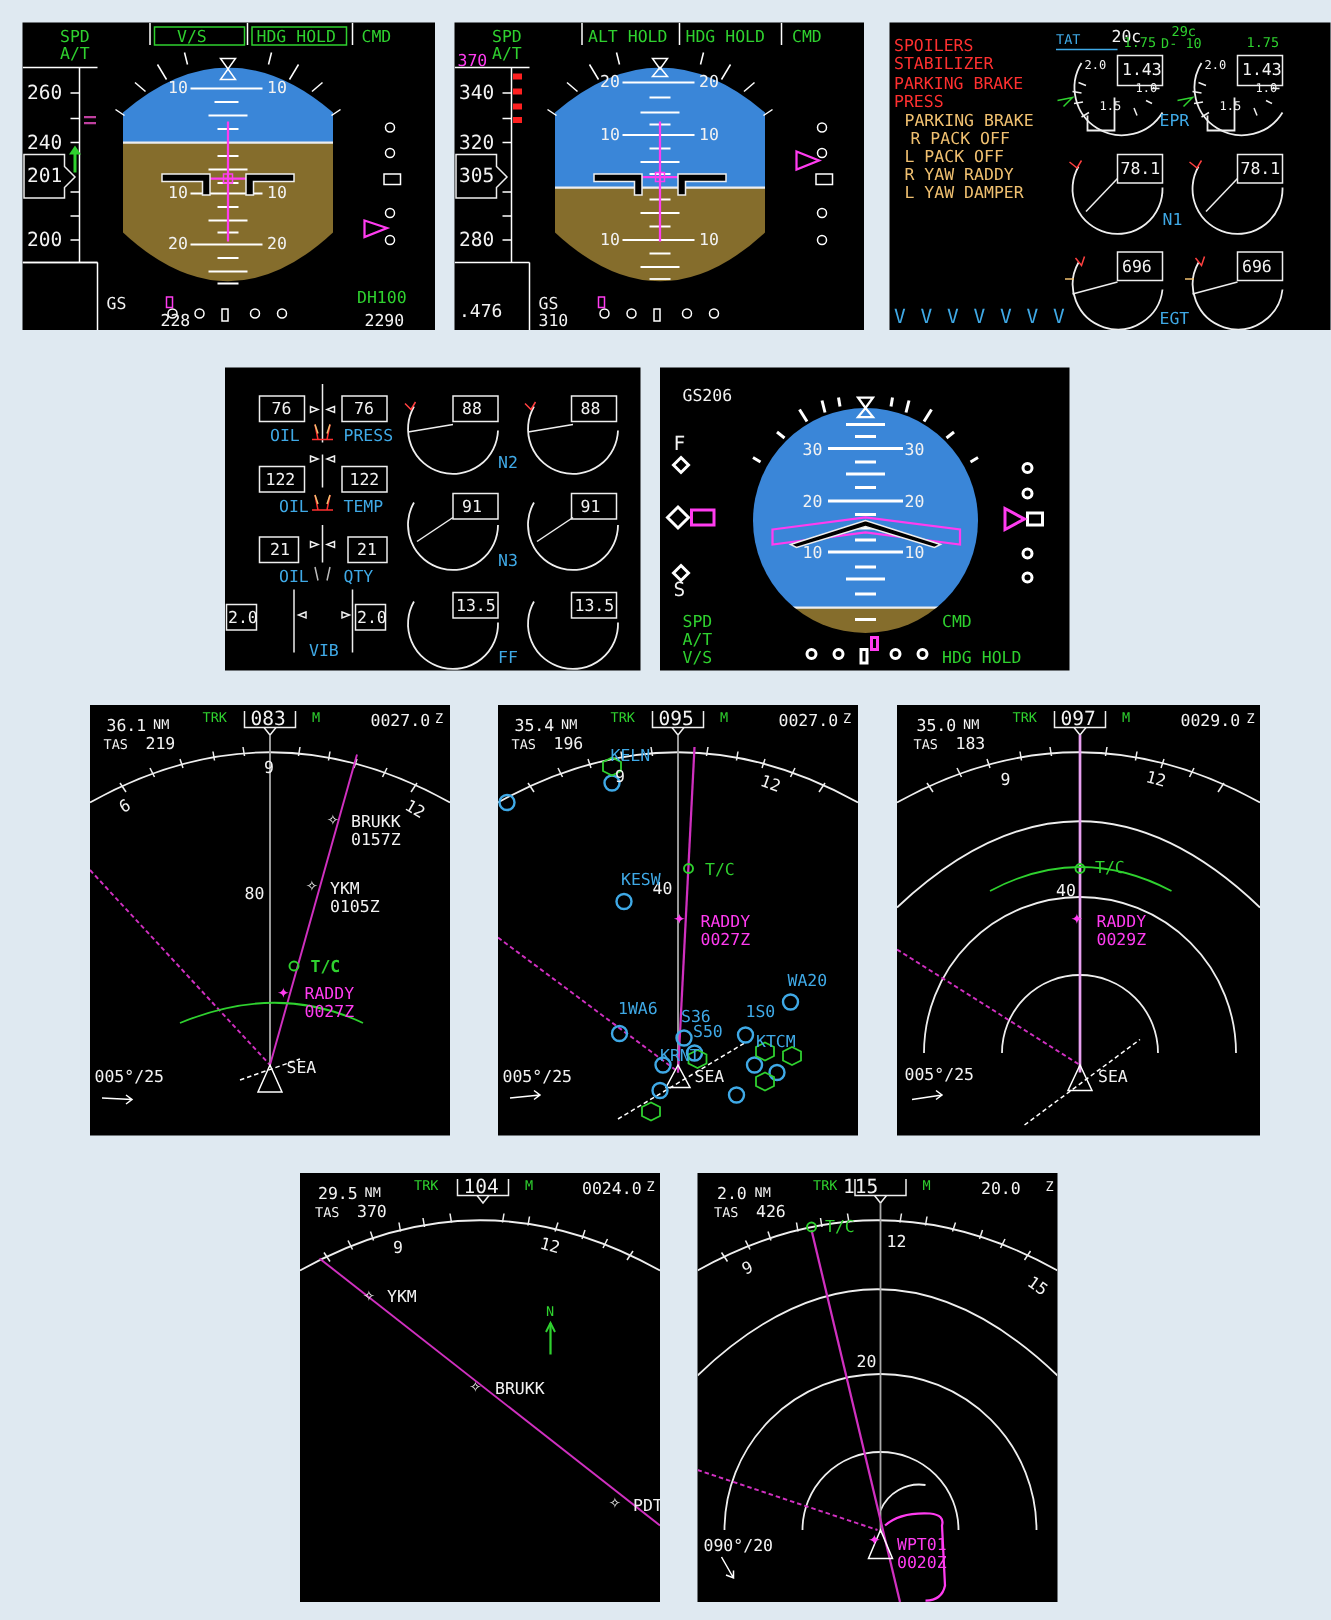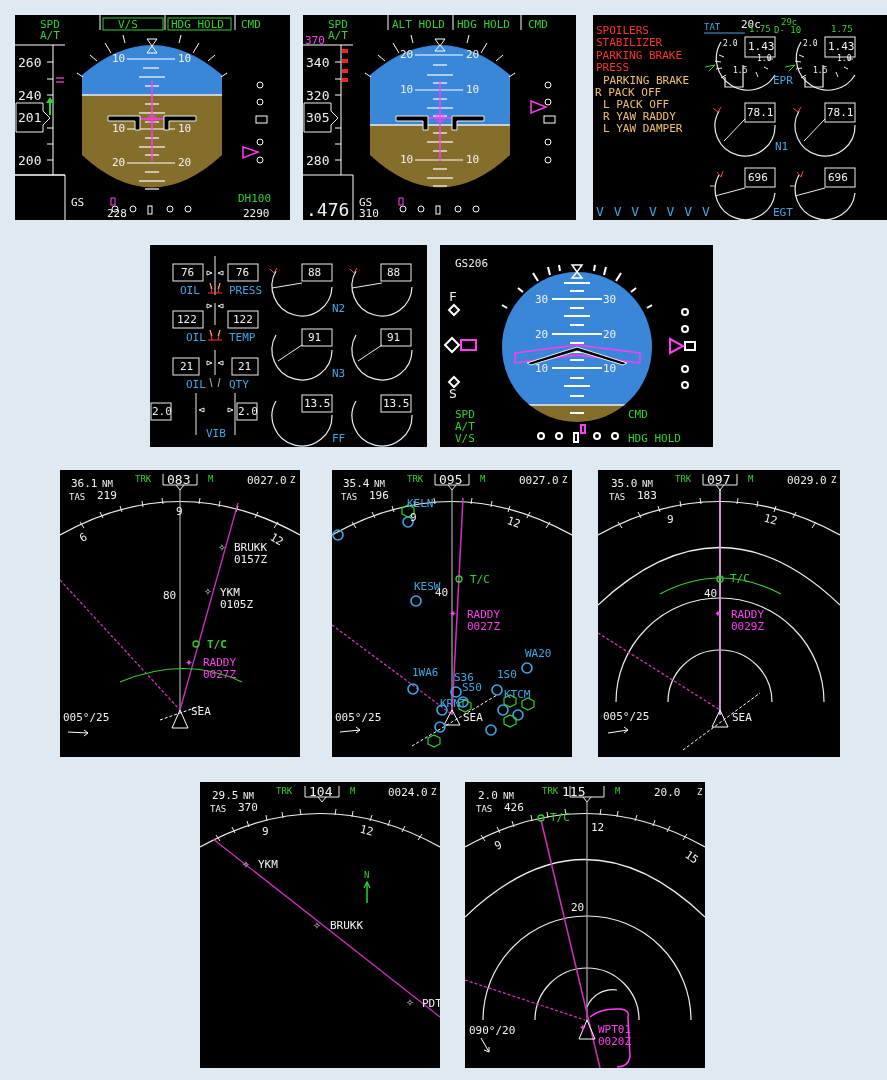--- a/index.html
+++ b/index.html
@@ -214,21 +214,21 @@
   <span class="t w lg" style="left:3px;top:41px;">340</span>
   <span class="t w lg" style="left:3px;top:74px;">320</span>
   <span class="t w lg" style="left:3px;top:96px;">305</span>
   <span class="t w lg" style="left:3px;top:139px;">280</span>
   <span class="t w md" style="left:97px;top:34px;">20</span>
   <span class="t w md" style="left:163px;top:34px;">20</span>
   <span class="t w md" style="left:97px;top:69px;">10</span>
   <span class="t w md" style="left:163px;top:69px;">10</span>
   <span class="t w md" style="left:97px;top:139px;">10</span>
   <span class="t w md" style="left:163px;top:139px;">10</span>
-  <span class="t w xl" style="left:3px;top:186px;font-size:18px;">.476</span>
+  <span class="t w xl" style="left:3px;top:186px;font-size:12px;">.476</span>
   <span class="t w md" style="left:56px;top:182px;">GS</span>
   <span class="t w md" style="left:56px;top:193px;">310</span>
 </div>
 
 <div class="panel" style="left:593px;top:15px;width:328px;height:205px;">
   <svg width="272" height="205">
     <line x1="111" y1="18" x2="152" y2="18" stroke="#3fa9e6"></line>
 
     <g fill="none" stroke="#eee" stroke-width="1.2">
       <path d="M128,27 A30,30 0 1 0 182,60"></path>
@@ -279,21 +279,21 @@
     <line x1="117" y1="171" x2="123" y2="171" stroke="#f0c070"></line>
       <line x1="197" y1="171" x2="203" y2="171" stroke="#f0c070"></line>
     <rect x="152" y="153" width="30" height="19" fill="none" stroke="#eee"></rect>
       <rect x="232" y="153" width="30" height="19" fill="none" stroke="#eee"></rect>
   </svg>
   <span class="t r md" style="left:3px;top:10px;">SPOILERS</span>
   <span class="t r md" style="left:3px;top:22px;">STABILIZER</span>
   <span class="t r md" style="left:3px;top:35px;">PARKING BRAKE</span>
   <span class="t r md" style="left:3px;top:47px;">PRESS</span>
   <span class="t a md" style="left:10px;top:60px;">PARKING BRAKE</span>
-  <span class="t a md" style="left:2px;top:72px;">R PACK OFF</span>
+  <span class="t a md" style="left:14px;top:72px;">R PACK OFF</span>
   <span class="t a md" style="left:10px;top:84px;">L PACK OFF</span>
   <span class="t a md" style="left:10px;top:96px;">R YAW RADDY</span>
   <span class="t a md" style="left:10px;top:108px;">L YAW DAMPER</span>
   <span class="t c sm" style="left:111px;top:8px;">TAT</span>
   <span class="t w md" style="left:148px;top:4px;">20c</span>
   <span class="t g sm" style="left:156px;top:10px;">1.75</span>
   <span class="t g sm" style="left:188px;top:3px;">29c</span>
   <span class="t g sm" style="left:181px;top:11px;">D- 10</span>
   <span class="t g sm" style="left:238px;top:10px;">1.75</span>
   <span class="t w md" style="left:155px;top:26px;">1.43</span>

